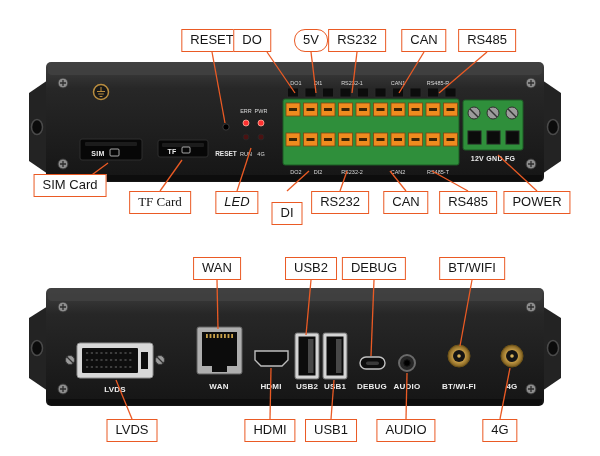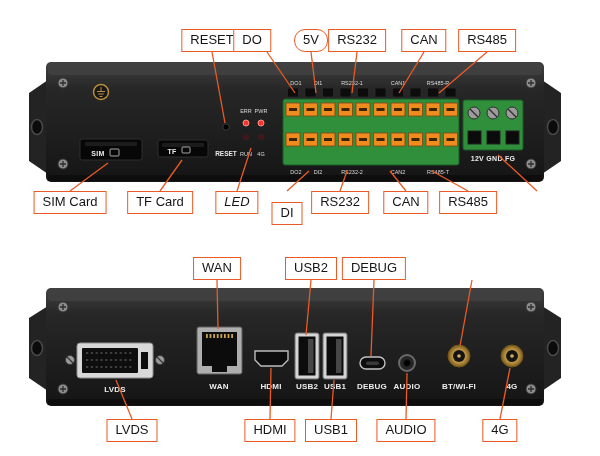--- a/index.html
+++ b/index.html
@@ -293,31 +293,33 @@
     </g>
   </svg>
 
   <div class="lbl" style="left:212px; top:29px;">RESET</div>
   <div class="lbl" style="left:252px; top:29px;">DO</div>
   <div class="lbl" style="left:311px; top:29px;border-radius:11px;">5V</div>
   <div class="lbl" style="left:357px; top:29px;">RS232</div>
   <div class="lbl" style="left:424px; top:29px;">CAN</div>
   <div class="lbl" style="left:487px; top:29px;">RS485</div>
 
-  <div class="lbl" style="left:70px;  top:191px;">SIM Card</div>
-  <div class="lbl" style="left:160px; top:191px;">TF Card</div>
+  <div class="lbl" style="left:70px;  top:174px;">SIM Card</div>
+  <div class="lbl" style="left:160px; top:191px;font-family:Liberation Serif, serif;">TF Card</div>
   <div class="lbl" style="left:237px; top:191px;font-style:italic;">LED</div>
   <div class="lbl" style="left:287px; top:202px;">DI</div>
   <div class="lbl" style="left:340px; top:191px;">RS232</div>
   <div class="lbl" style="left:406px; top:191px;">CAN</div>
   <div class="lbl" style="left:468px; top:191px;">RS485</div>
+  <div class="lbl" style="left:537px; top:191px;">POWER</div>
 
   <div class="lbl" style="left:217px; top:257px;">WAN</div>
   <div class="lbl" style="left:311px; top:257px;">USB2</div>
   <div class="lbl" style="left:374px; top:257px;">DEBUG</div>
+  <div class="lbl" style="left:472px; top:257px;">BT/WIFI</div>
 
   <div class="lbl" style="left:132px; top:419px;">LVDS</div>
   <div class="lbl" style="left:270px; top:419px;">HDMI</div>
   <div class="lbl" style="left:331px; top:419px;">USB1</div>
   <div class="lbl" style="left:406px; top:419px;">AUDIO</div>
   <div class="lbl" style="left:500px; top:419px;">4G</div>
 
 </div>
 
 </body></html>

